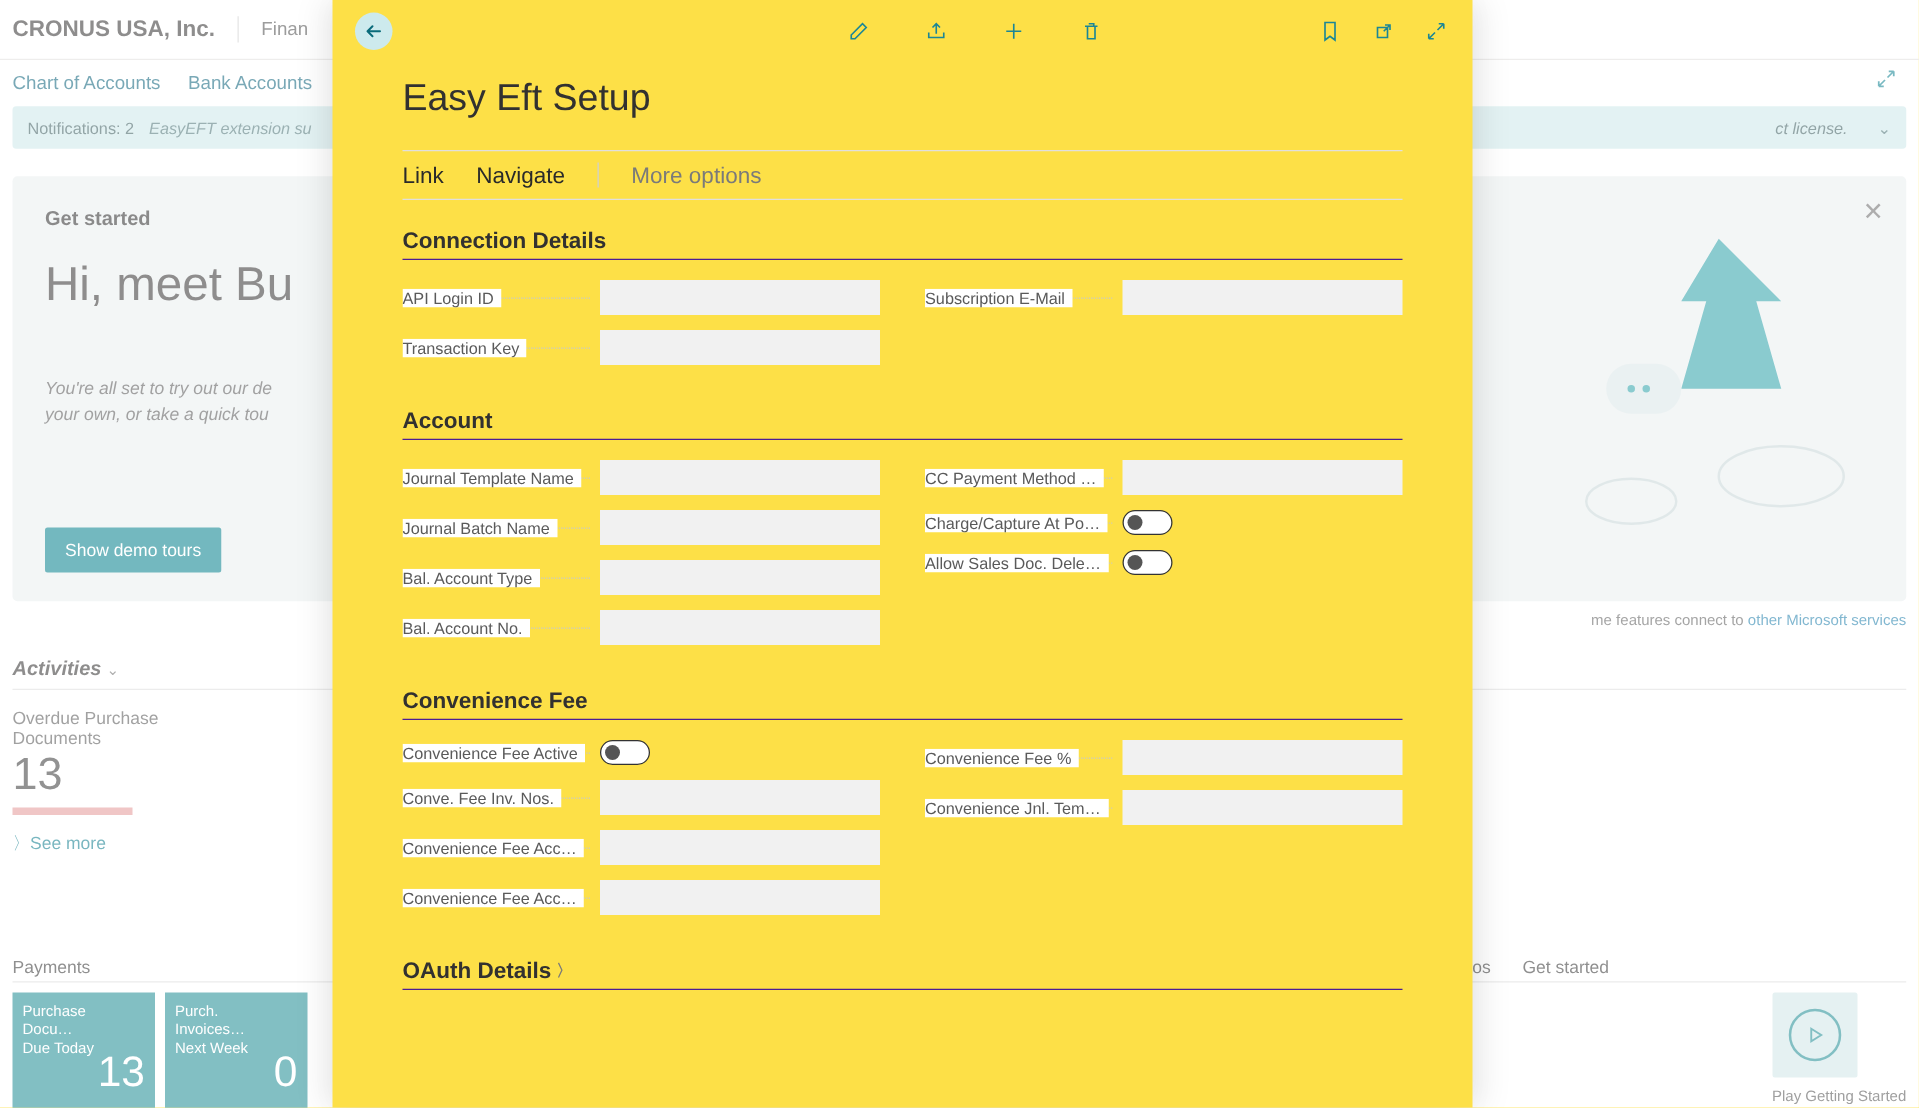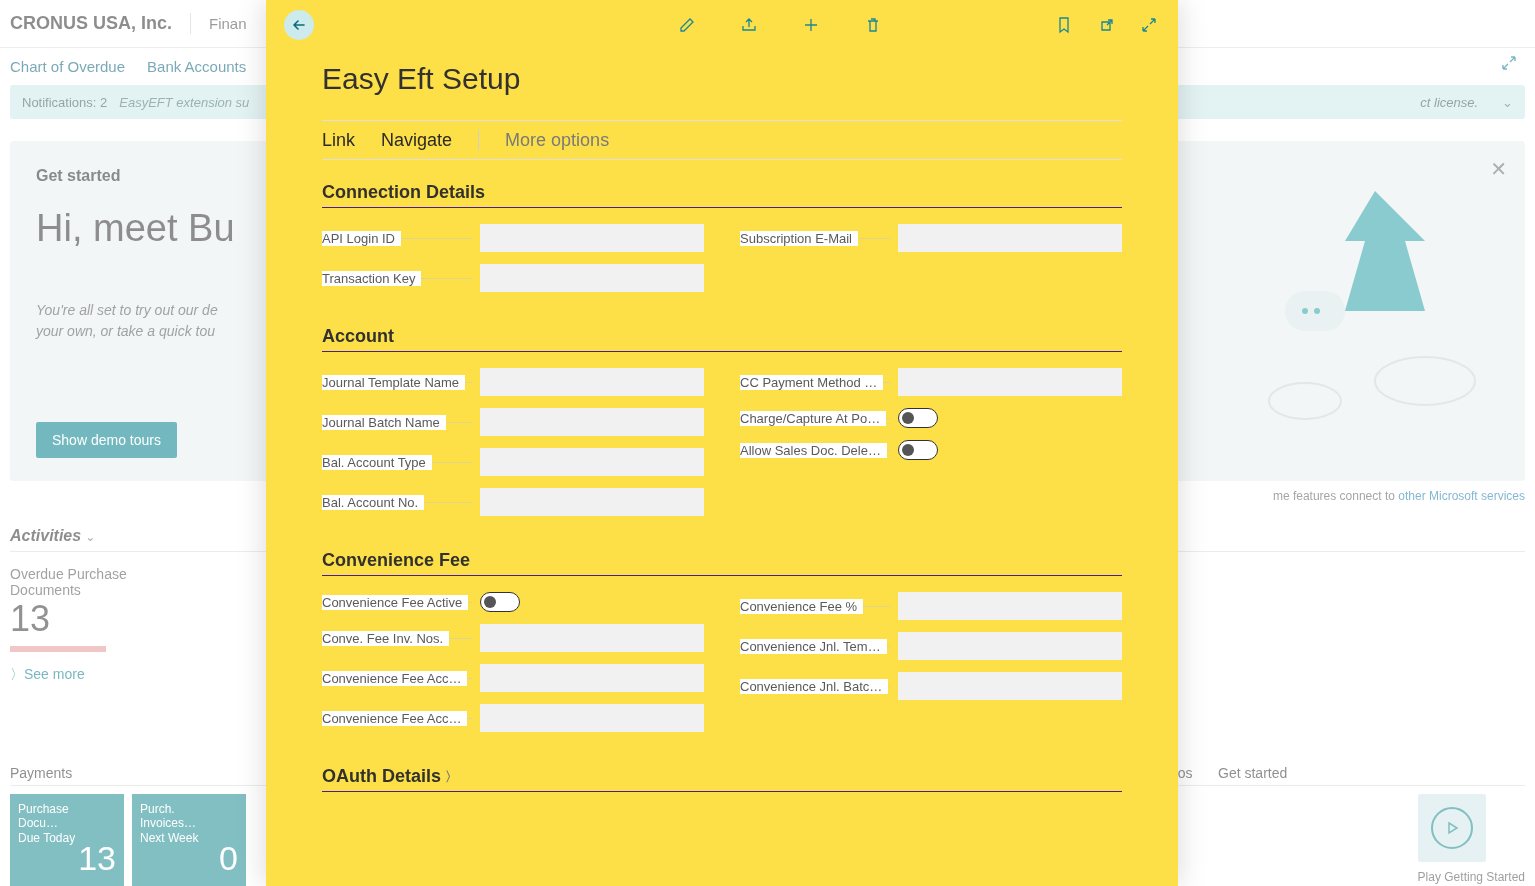--- a/index.html
+++ b/index.html
@@ -79,21 +79,21 @@
 </style>
 </head>
 <body>
 
 <div class="bg-page">
   <div class="bg-header">
     <div class="company">CRONUS USA, Inc.</div>
     <div class="nav-item">Finan</div>
   </div>
   <div class="bg-subnav">
-    <span>Chart of Overdue</span>
+    <span>Chart of Accounts</span>
     <span>Bank Accounts</span>
   </div>
   <span class="bg-expand">
     <svg width="16" height="16" viewBox="0 0 16 16">
         <path d="M2 14 L7 9 M2 14 L2 10 M2 14 L6 14 M14 2 L9 7 M14 2 L14 6 M14 2 L10 2" stroke="#0c8090" stroke-width="1.4" fill="none"></path>
       </svg>
   </span>
   <div class="bg-notif">
     <span class="count">Notifications: 2</span>
     <span class="msg">EasyEFT extension su</span>
@@ -305,24 +305,20 @@
       </div>
       <div class="col">
         <div class="field-row">
             <div class="field-label"><span>Convenience Fee %</span></div>
             <input class="field-input" style="">
           </div>
         <div class="field-row">
             <div class="field-label"><span>Convenience Jnl. Tem…</span></div>
             <input class="field-input" style="">
           </div>
-        <div class="field-row">
-            <div class="field-label"><span>Convenience Jnl. Batc…</span></div>
-            <input class="field-input" style="">
-          </div>
       </div>
     </div>
 
     <div class="section-title">
         <span>OAuth Details</span>
         <span class="chev-s">〉</span>
       </div>
   </div>
 </div>
 

